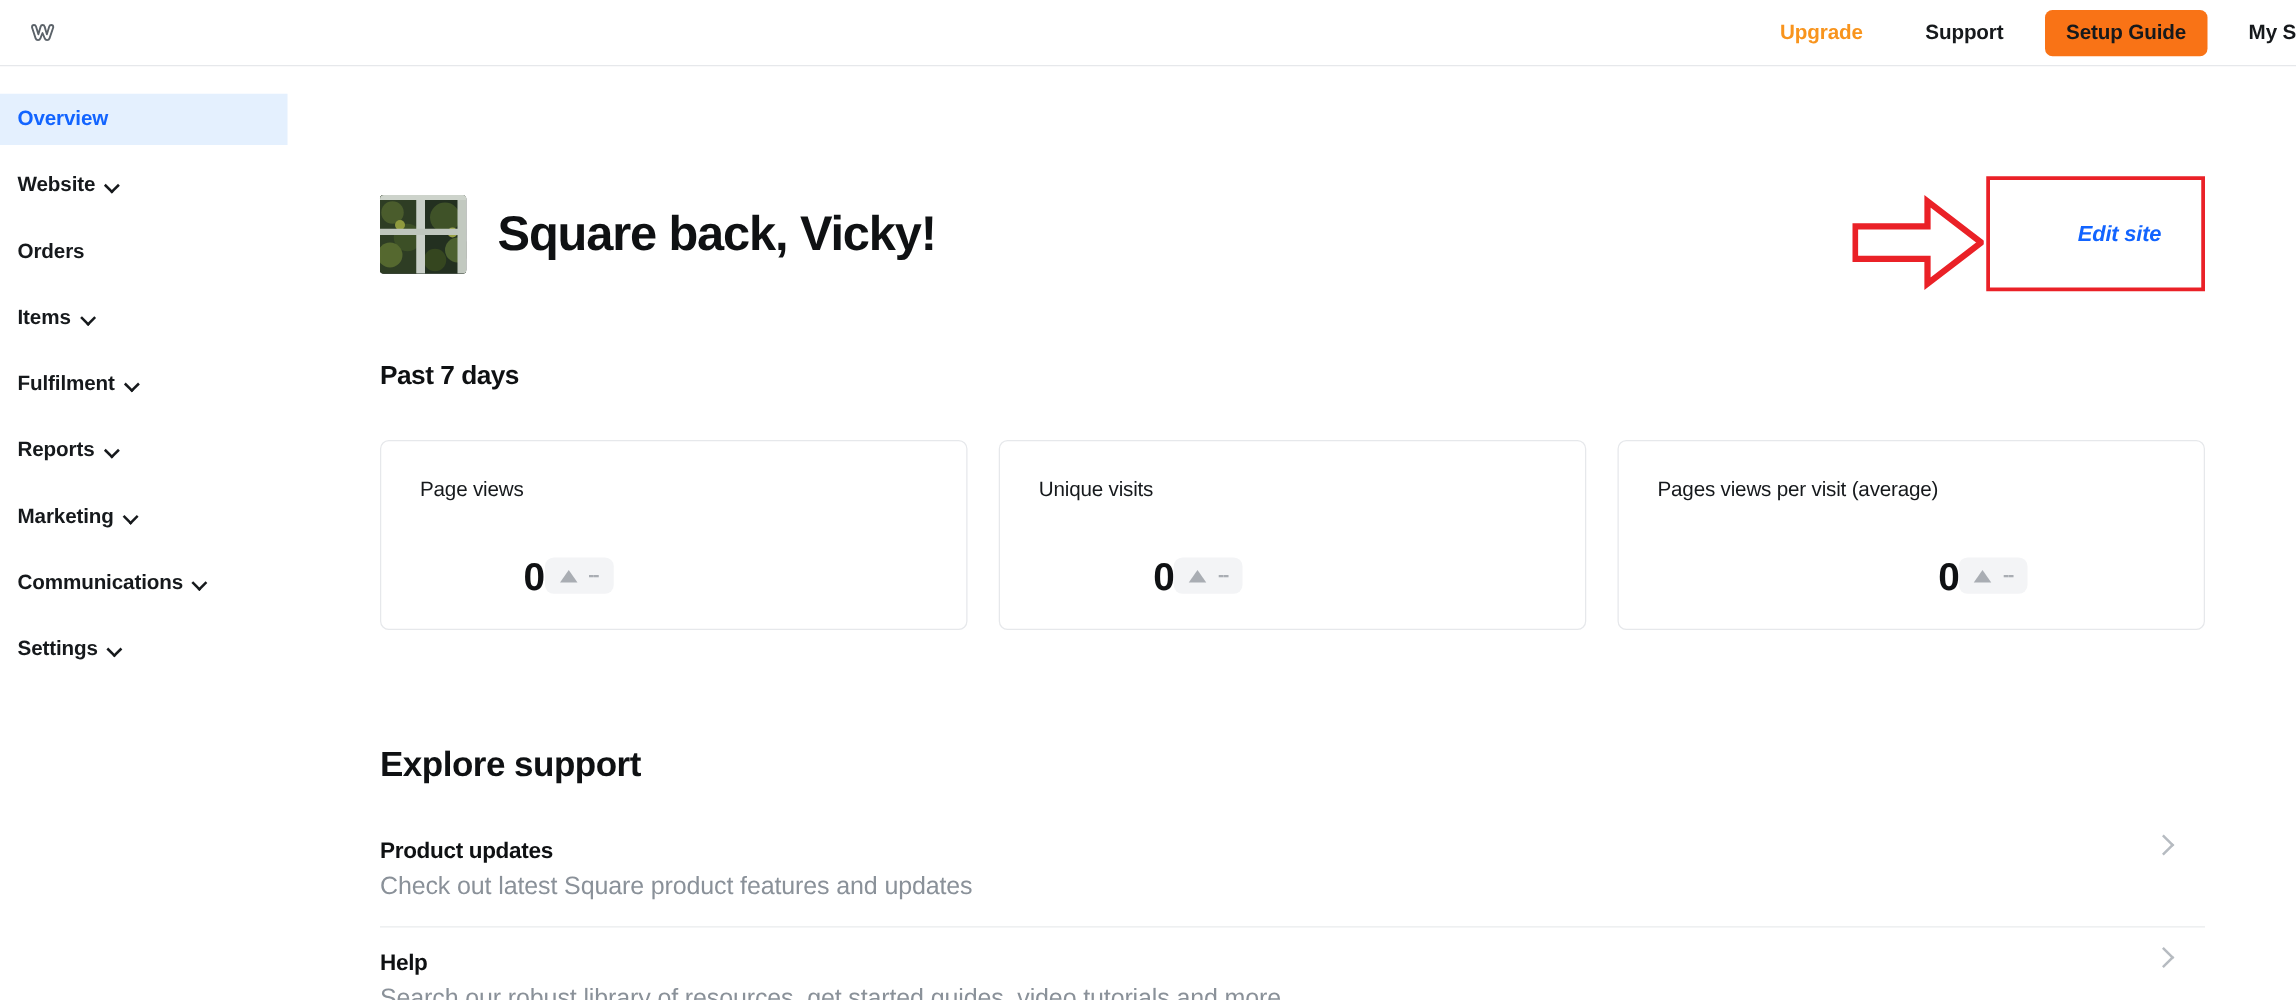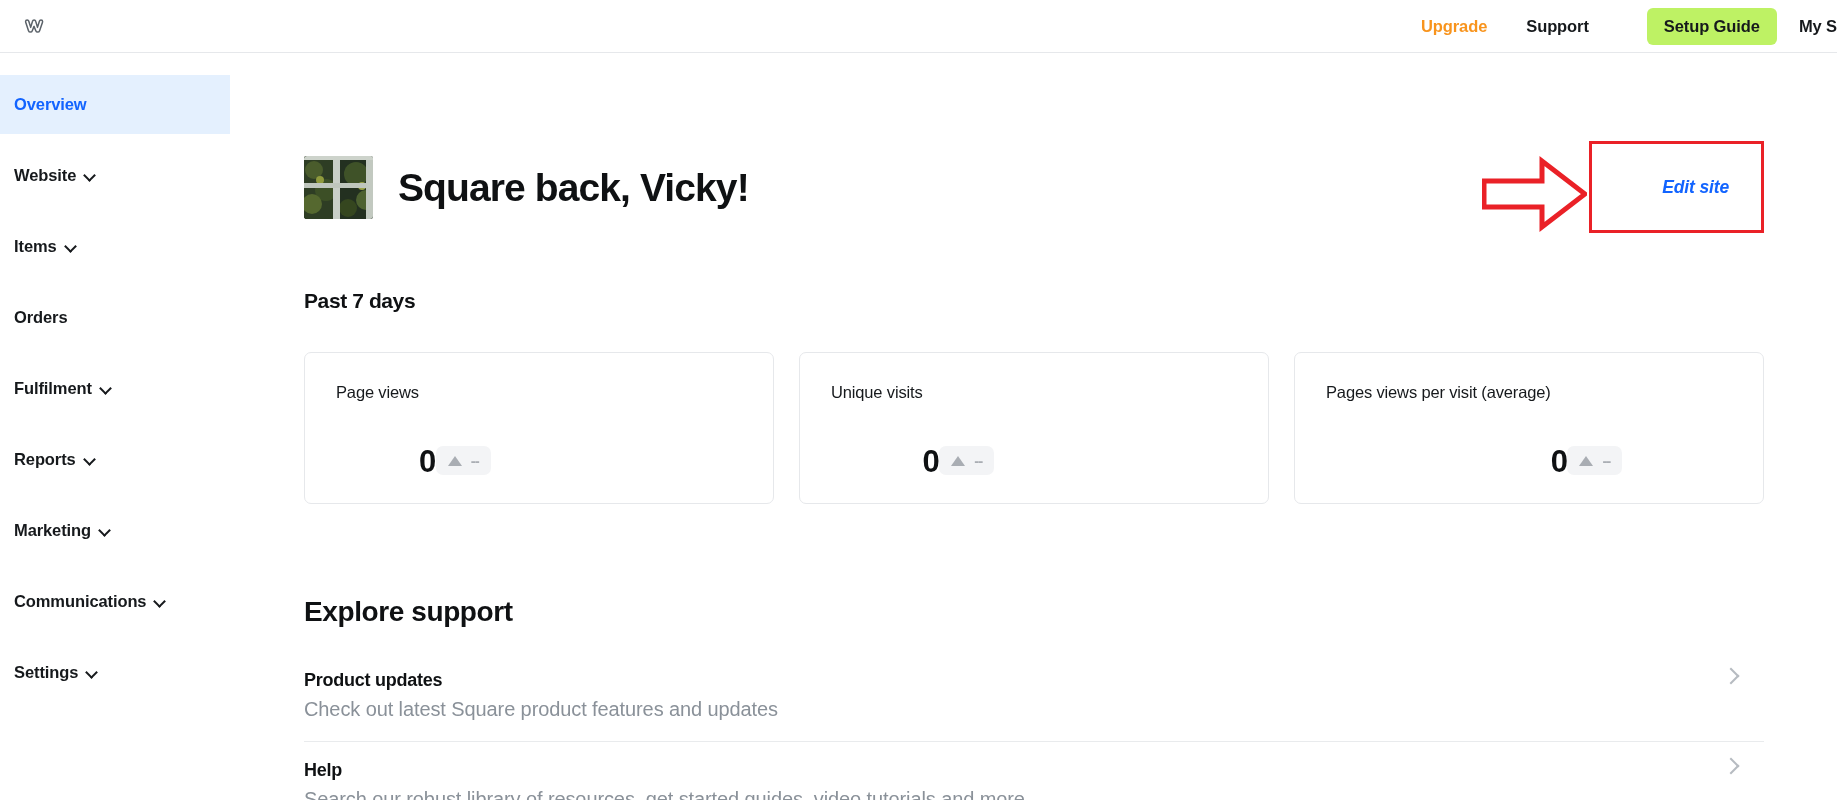--- a/index.html
+++ b/index.html
@@ -28,53 +28,53 @@
     display: flex;
     align-items: center;
     justify-content: center;
   }
   .logo-wrap svg { display: block; }
 
   .topnav {
     margin-left: auto;
     display: flex;
     align-items: center;
-    gap: 5px;
+    gap: 16px;
     height: 100%;
     padding-right: 0;
   }
   .topnav-item {
     font-size: 16.5px;
     font-weight: 700;
     color: #16191c;
     padding: 9px 17px;
     border-radius: 6px;
     white-space: nowrap;
     cursor: pointer;
     letter-spacing: -0.1px;
   }
   .topnav-item.upgrade { color: #f8941d; }
-  .topnav-item.active { background: #bef264; margin-left: 36px; }
+  .topnav-item.active { background: #f97316; }
   .topnav-item.clipped { padding-right: 0; }
 
   
   .layout { display: flex; height: 747px; }
 
   
   .sidebar {
     width: 230px;
     flex: 0 0 230px;
     background: #ffffff;
     padding-top: 22px;
   }
   .side-item {
     display: flex;
     align-items: center;
     gap: 9px;
-    height: 59px;
+    height: 41px;
     padding: 0 14px;
     font-size: 16.5px;
     font-weight: 700;
     color: #16191c;
     cursor: pointer;
     letter-spacing: -0.1px;
     margin-bottom: 12px;
   }
   .side-item.selected {
     background: #e4f0fe;
@@ -297,25 +297,25 @@
 
   <nav class="sidebar">
     <div class="side-item selected">
       <span>Overview</span>
     </div>
     <div class="side-item">
       <span>Website</span>
       <span class="chev"></span>
     </div>
     <div class="side-item">
+      <span>Orders</span>
+    </div>
+    <div class="side-item">
       <span>Items</span>
       <span class="chev"></span>
-    </div>
-    <div class="side-item">
-      <span>Orders</span>
     </div>
     <div class="side-item">
       <span>Fulfilment</span>
       <span class="chev"></span>
     </div>
     <div class="side-item">
       <span>Reports</span>
       <span class="chev"></span>
     </div>
     <div class="side-item">

